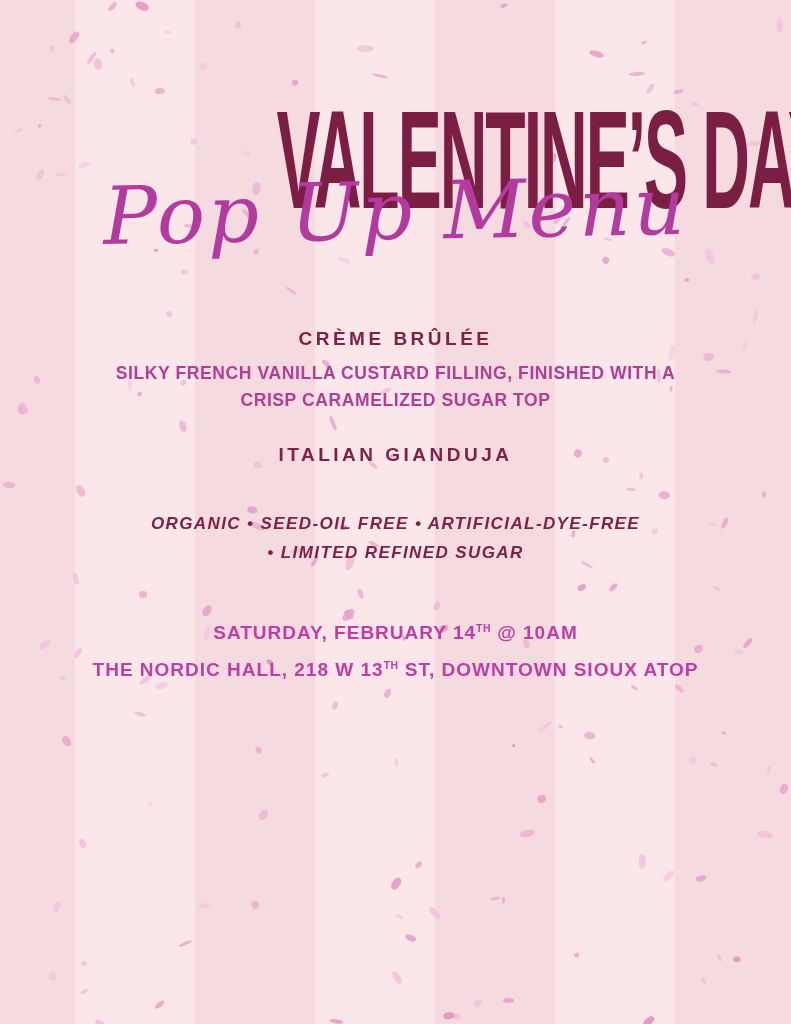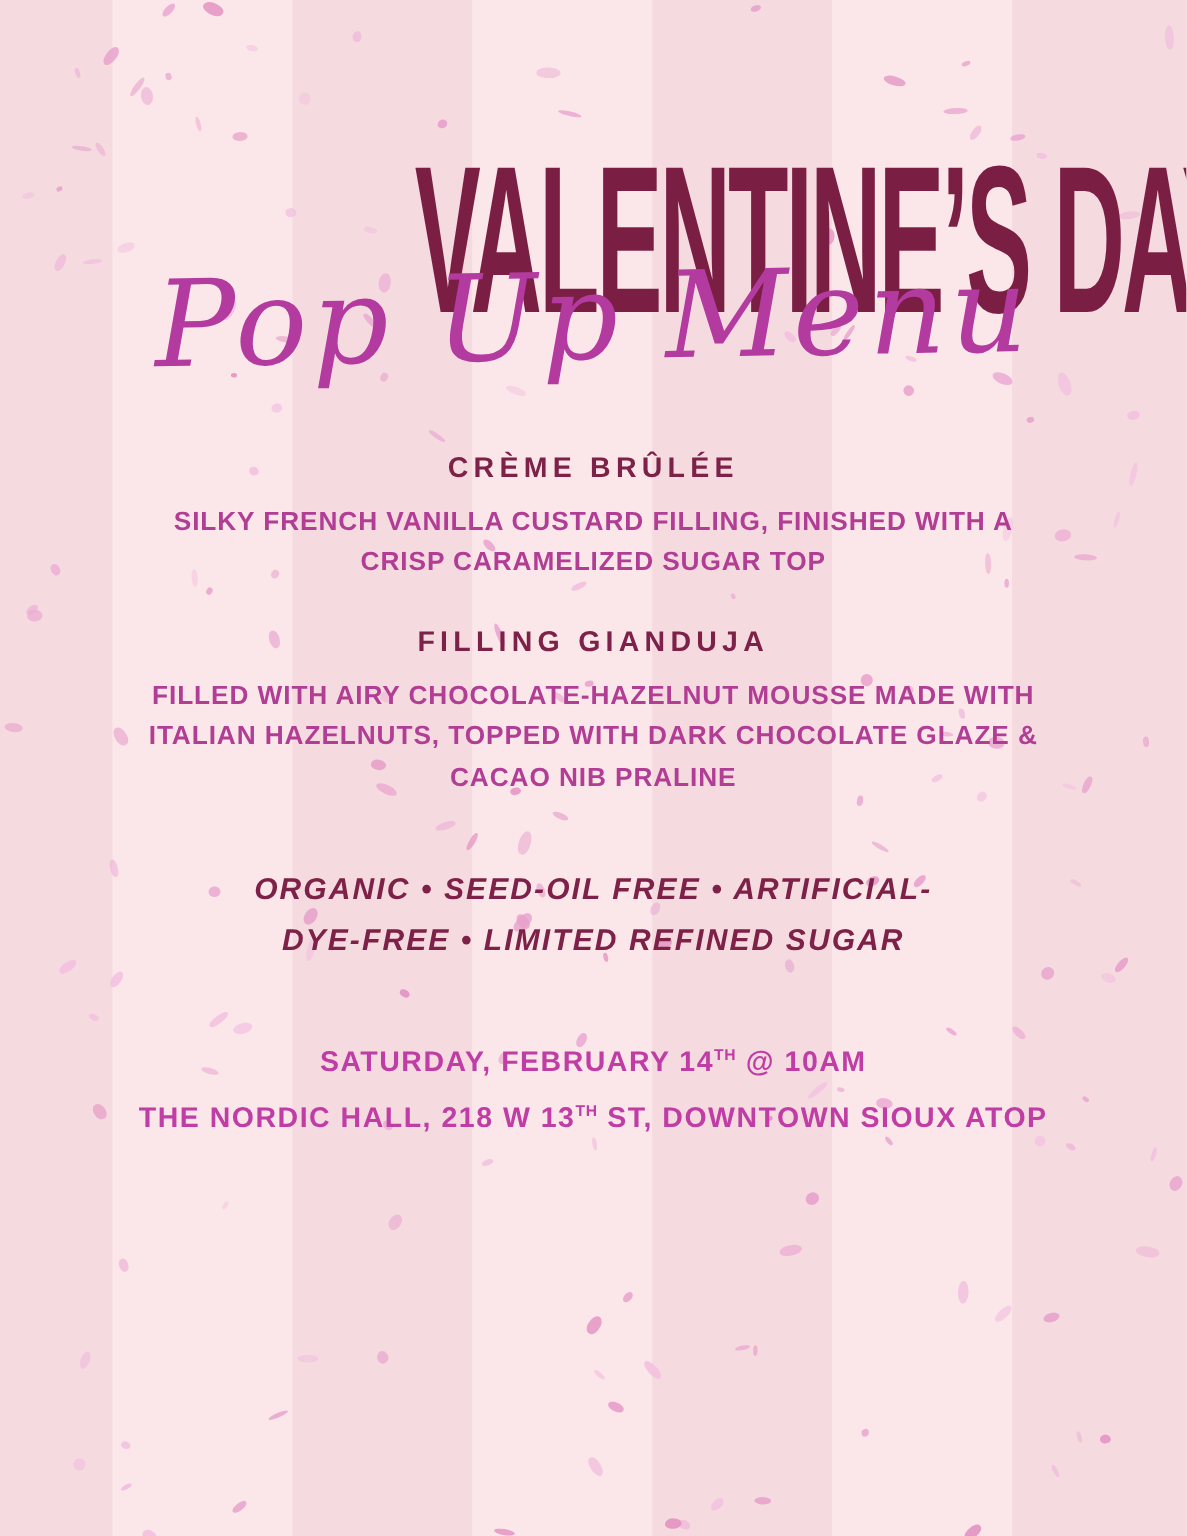--- a/index.html
+++ b/index.html
@@ -57,42 +57,42 @@
     transform:rotate(-1deg);
   }
 
   .section-heading{
     margin:26px 0 0 0;
     font-size:21px;font-weight:bold;
     letter-spacing:2.5px;
     color:#7d2148;
   }
 
-  .menu-item{margin-top:46px;}
+  .menu-item{margin-top:72px;}
   .menu-item.tight{margin-top:30px;}
   .item-name{
     margin:0;
     font-size:19px;font-weight:bold;
     letter-spacing:3.5px;
     color:#7d2148;
   }
   .item-desc{
     margin:10px auto 0 auto;
     max-width:620px;
     font-size:17.5px;font-weight:bold;
     letter-spacing:0.6px;
     line-height:1.55;
     color:#b23d95;
   }
 
   .dietary-note{
     margin:44px auto 0 auto;
     max-width:500px;
     font-style:italic;
-    font-size:20px;font-weight:bold;
+    font-size:17px;font-weight:bold;
     letter-spacing:1.4px;
     line-height:1.7;
     color:#7d2148;
   }
 
   .event{margin-top:46px;}
   .event p{margin:0;font-size:19px;font-weight:bold;letter-spacing:1px;line-height:1.95;color:#bf3da4;}
   .event sup{font-size:0.55em;vertical-align:super;letter-spacing:0.5px;}
 </style>
 </head>
@@ -286,22 +286,21 @@
     </div>
 
 
     <section class="menu-item">
       <h3 class="item-name">CRÈME BRÛLÉE</h3>
       <p class="item-desc">SILKY FRENCH VANILLA CUSTARD FILLING, FINISHED WITH A CRISP CARAMELIZED SUGAR TOP</p>
     </section>
 
 
     <section class="menu-item tight">
-      <h3 class="item-name">FILLING GIANDUJA</h3>
-      <p class="item-desc">FILLED WITH AIRY CHOCOLATE-HAZELNUT MOUSSE MADE WITH ITALIAN HAZELNUTS, TOPPED WITH DARK CHOCOLATE GLAZE &amp; CACAO NIB PRALINE</p>
+      <h3 class="item-name">ITALIAN GIANDUJA</h3>
     </section>
 
     <p class="dietary-note">ORGANIC • SEED-OIL FREE • ARTIFICIAL-DYE-FREE • LIMITED REFINED SUGAR</p>
 
     <footer class="event">
       <p><span>SATURDAY, FEBRUARY 14</span><sup>TH</sup><span> @ 10AM</span></p>
       <p><span>THE NORDIC HALL, 218 W 13</span><sup>TH</sup><span> ST, DOWNTOWN SIOUX ATOP</span></p>
     </footer>
 
   </div>

